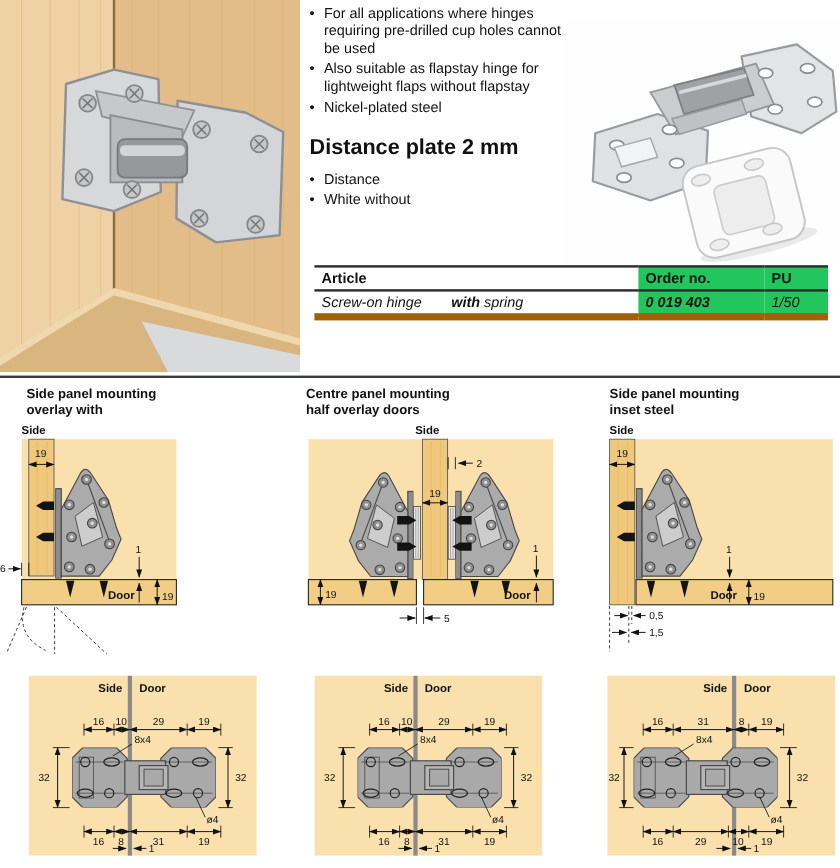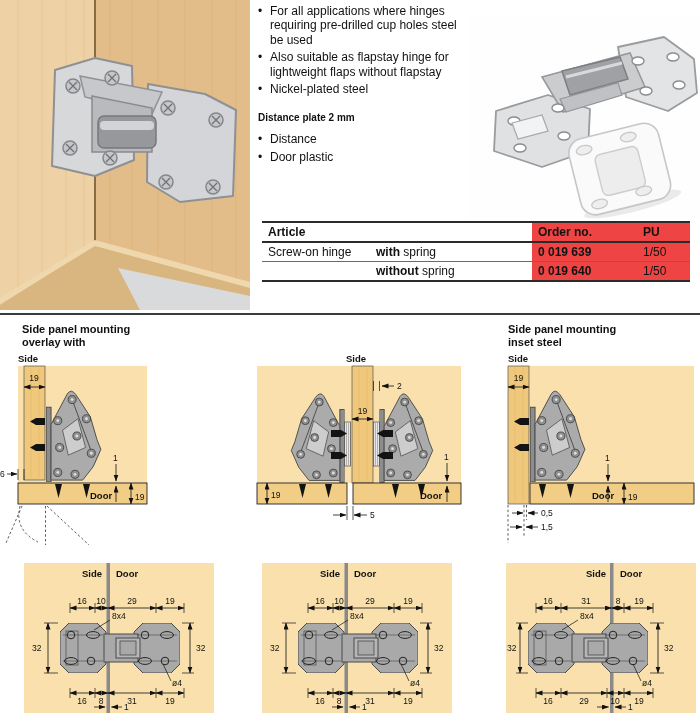--- a/index.html
+++ b/index.html
@@ -3,29 +3,29 @@
 <meta charset="utf-8">
 <style>
   html,body{margin:0;padding:0;background:#fff;}
   .page{position:relative;width:700px;height:723px;background:#ffffff;
         font-family:"Liberation Sans",sans-serif;color:#111;overflow:hidden;}
   .abs{position:absolute;}
   
   .features{position:absolute;left:258px;top:4px;width:210px;font-size:12px;line-height:1.2;}
   .feat{display:flex;gap:5px;margin-bottom:3px;}
   .feat .blt{flex:0 0 7px;}
-  .subhead{font-weight:bold;margin:16px 0 8px 0;font-size:10px;}
+  .subhead{font-weight:bold;margin:16px 0 8px 0;font-size:18px;}
   
   .order-table{position:absolute;left:262px;top:221px;width:428px;border-collapse:collapse;font-size:12px;}
   .order-table th,.order-table td{text-align:left;padding:2px 6px;font-weight:normal;white-space:nowrap;}
   .order-table th{font-weight:bold;}
-  .order-table .green{background:#ef4444;}
+  .order-table .green{background:#22c55e;}
   .order-table .bold{font-weight:bold;}
   tr.hdr{border-top:2px solid #2b2b2b;border-bottom:2px solid #2b2b2b;margin-left:40px;}
-  tr.r1{border-bottom:1px solid #a16207;}
+  tr.r1{border-bottom:6px solid #a16207;font-style:italic;}
   tr.r2{border-bottom:2px solid #2b2b2b;}
   tr.r3{border-bottom:1px solid #9a9a9a;}
   .divider{position:absolute;left:0;top:313px;width:700px;height:2px;background:#3c3c3c;}
   .col-head{position:absolute;font-size:11px;font-weight:bold;line-height:1.18;}
   
   svg text{font-family:"Liberation Sans",sans-serif;}
   .dim{font-size:8.5px;fill:#111;}
   .lbl{font-size:9.5px;font-weight:bold;fill:#111;}
   .dimline{stroke:#111;stroke-width:0.8;fill:none;}
   .tick{stroke:#111;stroke-width:0.7;}
@@ -147,38 +147,38 @@
           <path d="M212,116 L220,124 M220,116 L212,124"></path>
         <path d="M162,178 L170,186 M170,178 L162,186"></path>
           <path d="M209,183 L217,191 M217,183 L209,191"></path>
       </g>
     </g>
   </svg>
 
   <div class="features">
     <div class="feat">
         <span class="blt">•</span>
-        <span>For all applications where hinges requiring pre-drilled cup holes steel be used</span>
+        <span>For all applications where hinges requiring pre-drilled cup holes cannot be used</span>
       </div>
     <div class="feat">
         <span class="blt">•</span>
         <span>Also suitable as flapstay hinge for lightweight flaps without flapstay</span>
       </div>
     <div class="feat">
         <span class="blt">•</span>
         <span>Nickel-plated steel</span>
       </div>
     <div class="subhead">Distance plate 2 mm</div>
     <div class="feat">
         <span class="blt">•</span>
         <span>Distance</span>
       </div>
     <div class="feat">
         <span class="blt">•</span>
-        <span>Door plastic</span>
+        <span>White without</span>
       </div>
   </div>
 
   <svg class="abs" style="left:468px;top:15px" width="232" height="205" viewBox="0 0 232 205">
     <rect x="0" y="0" width="232" height="205" fill="#fefefe"></rect>
     <g>
       <polygon points="150,32 196,22 226,44 229,78 200,96 158,82" fill="#e3e4e6" stroke="#9a9b9e" stroke-width="1.8" stroke-linejoin="round"></polygon>
       <polygon points="28,96 80,80 122,94 120,136 74,152 26,136" fill="#e0e1e3" stroke="#9a9b9e" stroke-width="1.8" stroke-linejoin="round"></polygon>
       <polygon points="74,62 162,38 177,72 95,97" fill="#cbccce" stroke="#96979a" stroke-width="1.5"></polygon>
       <polygon points="94,56 152,42 160,64 102,80" fill="#9fa1a5" stroke="#7e7f83" stroke-width="1.5"></polygon>
@@ -218,37 +218,35 @@
       </colgroup>
     <tbody>
         <tr class="hdr">
       <th colspan="2">Article</th>
       <th class="green">Order no.</th>
       <th class="green">PU</th>
     </tr>
     <tr class="r1">
       <td>Screw-on hinge</td>
       <td><span class="bold">with</span><span> spring</span></td>
-      <td class="green bold">0 019 639</td>
-      <td class="green">1/50</td>
-    </tr>
-    <tr class="r2">
-      <td></td>
-      <td><span class="bold">without</span><span> spring</span></td>
-      <td class="green bold">0 019 640</td>
+      <td class="green bold">0 019 403</td>
       <td class="green">1/50</td>
     </tr>
   </tbody>
     </table>
 
   <div class="divider"></div>
 
   <div class="col-head" style="left:22px;top:323px;width:200px">
     <span>Side panel mounting</span><br>
     <span>overlay with</span>
+  </div>
+  <div class="col-head" style="left:255px;top:323px;width:200px">
+    <span>Centre panel mounting</span><br>
+    <span>half overlay doors</span>
   </div>
   <div class="col-head" style="left:508px;top:323px;width:200px">
     <span>Side panel mounting</span><br>
     <span>inset steel</span>
   </div>
 
   <svg class="abs" style="left:0;top:350px" width="230" height="198" viewBox="0 0 230 198">
     <text class="lbl" x="18" y="12">Side</text>
     <rect class="bgtan" x="18" y="16" width="129" height="117"></rect>
     <rect class="panelwood" x="24" y="16" width="21" height="114"></rect>

